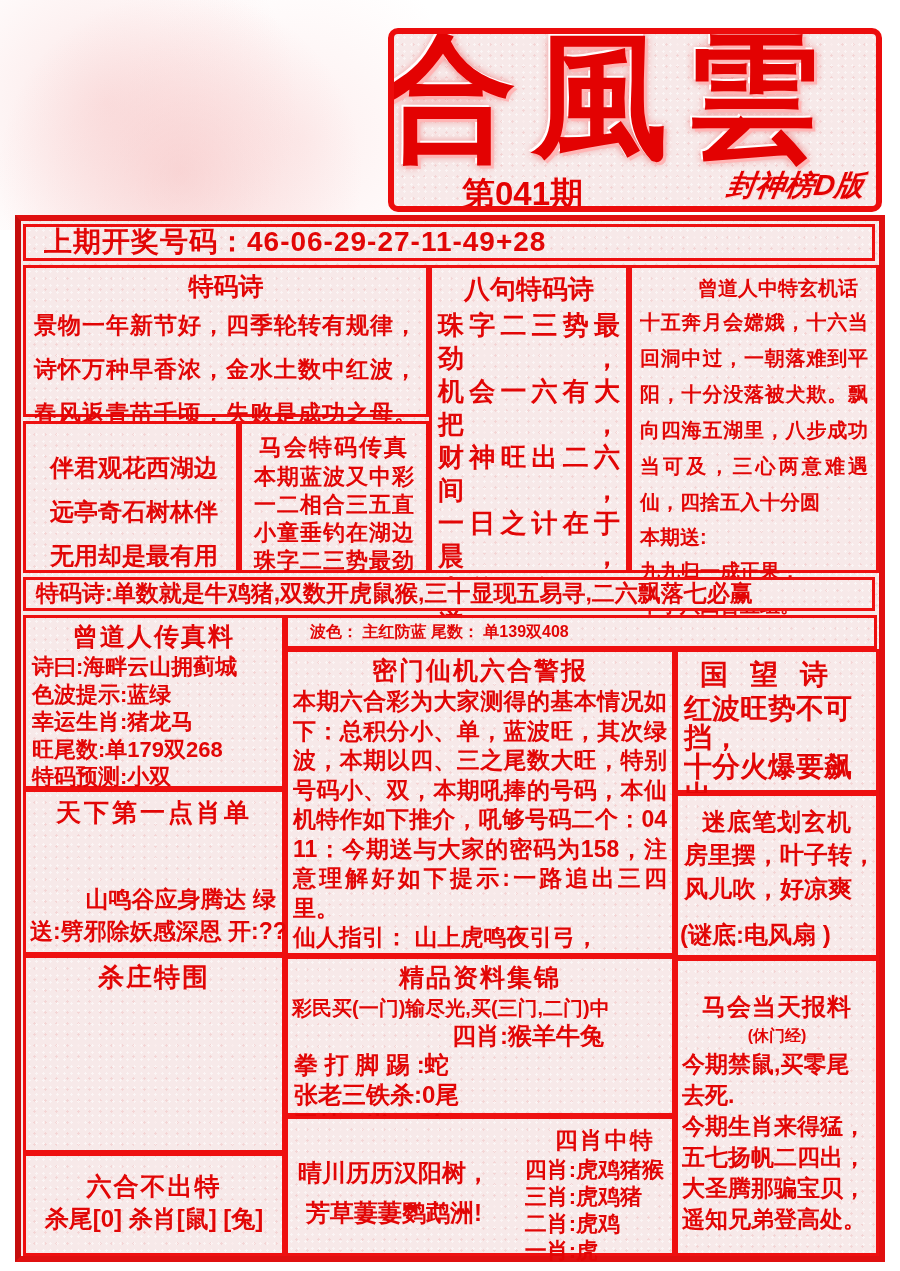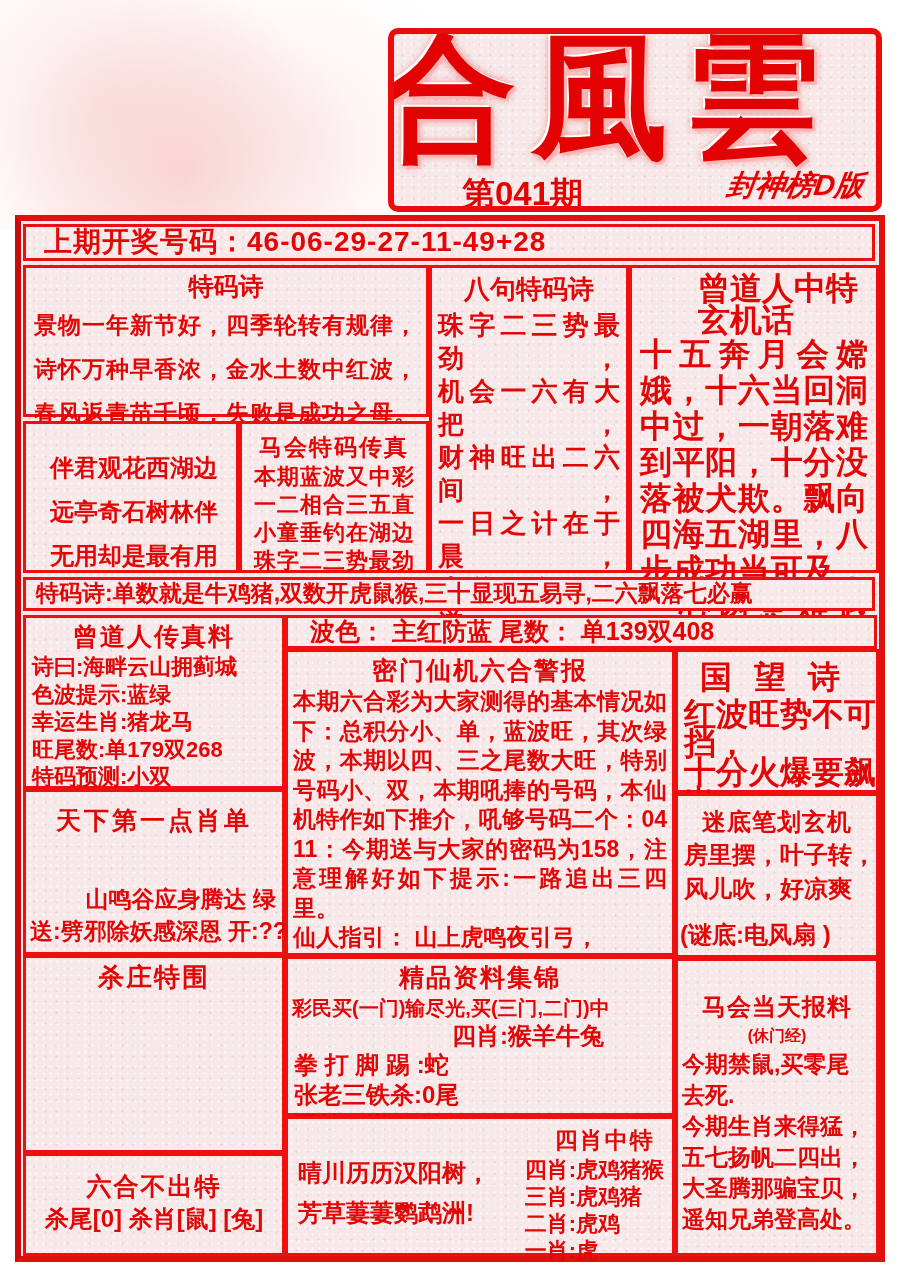--- a/index.html
+++ b/index.html
@@ -50,72 +50,72 @@
   .sec-banjun { padding-top:22px; }
 
   .sec-machuan { left:218px; top:200px; width:190px; height:152px; font-size:22px; padding-top:8px; }
   .sec-machuan .t { font-size:23px; letter-spacing:2px; }
   .sec-machuan .line { line-height:28px; padding-left:4px; letter-spacing:1px;margin-left:8px; }
 
   .sec-baju { left:408px; top:44px; width:200px; height:308px; font-size:26px; padding:4px 6px; }
   .sec-baju .t { font-size:26px; margin-bottom:2px; }
   .sec-baju .line { line-height:33px; text-align:justify; text-align-last:justify; }
 
-  .sec-xuanji { left:608px; top:44px; width:250px; height:308px; font-size:32px; padding:4px 8px; }
+  .sec-xuanji { left:608px; top:44px; width:250px; height:308px; font-size:20px; padding:4px 8px; }
   .sec-xuanji .t { padding-left:58px; line-height:32px; }
   .sec-xuanji .body { line-height:36px; text-align:justify; text-align-last:left; }
   .sec-xuanji .sendl { line-height:34px; }
 
   .temashi-line { left:2px; top:356px; width:852px; height:34px; font-size:23px;
     line-height:27px; padding-left:10px; white-space:nowrap; }
 
   .sec-zengchuan { left:2px; top:394px; width:262px; height:174px; font-size:22px; padding:2px 6px; }
   .sec-zengchuan .t { font-size:25px; letter-spacing:2px; }
   .sec-zengchuan .line { line-height:27.5px; }
 
-  .boserow { left:264px; top:394px; width:592px; height:34px; font-size:25px;
+  .boserow { left:264px; top:394px; width:592px; height:34px; font-size:16px;
     line-height:27px; padding-left:22px; white-space:nowrap; }
 
   .sec-mimen { left:264px; top:428px; width:390px; height:307px; font-size:23px; padding:2px 5px; }
   .sec-mimen .t { font-size:25px; letter-spacing:2px; }
   .sec-mimen .body { line-height:29.5px; text-align:justify; text-align-last:left; }
   .sec-mimen .extra .line { line-height:29.5px; }
   .sec-mimen .extra .line:nth-child(2), .sec-mimen .extra .line:nth-child(4) { padding-left:135px; }
 
-  .sec-guowang { left:654px; top:428px; width:204px; height:144px; font-size:32px; padding-top:4px; }
+  .sec-guowang { left:654px; top:428px; width:204px; height:144px; font-size:28px; padding-top:4px; }
   .sec-guowang .t { letter-spacing:22px; padding-left:22px; }
   .sec-guowang .line { line-height:29px; padding-left:6px; }
 
   .sec-midi { left:654px; top:572px; width:204px; height:165px; font-size:24px; padding-top:10px; }
   .sec-midi .t { letter-spacing:1px; }
   .sec-midi .line { line-height:34px; padding-left:6px; }
   .sec-midi .ans { position:absolute; bottom:4px; left:2px; font-size:24px; white-space:nowrap; }
 
   .sec-tianxia { left:2px; top:568px; width:262px; height:166px; font-size:23px; }
-  .sec-tianxia .t { font-size:25px; letter-spacing:3px; margin-top:12px; }
+  .sec-tianxia .t { font-size:25px; letter-spacing:3px; margin-top:4px; }
   .sec-tianxia .l1 { position:absolute; right:6px; top:92px; }
   .sec-tianxia .l2 { position:absolute; left:4px; top:124px; white-space:nowrap; }
 
   .sec-shazhuang { left:2px; top:734px; width:262px; height:198px; font-size:26px; padding:2px 4px; }
   .sec-shazhuang .t { font-size:26px; letter-spacing:2px; }
   .sec-shazhuang .line { line-height:36px; letter-spacing:0.5px; }
 
   .sec-jingpin { left:264px; top:735px; width:390px; height:160px; font-size:24px; padding:2px 4px; }
   .sec-jingpin .t { font-size:25px; letter-spacing:2px; }
   .sec-jingpin .l1 { font-size:20px; white-space:nowrap; line-height:28px; }
   .sec-jingpin .l2 { padding-left:160px; line-height:28px; }
   .sec-jingpin .line { line-height:30px; padding-left:2px; }
 
   .sec-liuhe { left:2px; top:932px; width:262px; height:103px; font-size:24px; padding-top:14px; }
   .sec-liuhe .t { font-size:25px; letter-spacing:2px; }
   .sec-liuhe .line { line-height:32px; }
 
   .sec-botmid { left:264px; top:895px; width:390px; height:140px; font-size:24px; }
   .sec-botmid .qing { position:absolute; left:10px; top:34px; }
-  .sec-botmid .qing .line { line-height:40px; }
+  .sec-botmid .qing .line { line-height:40px;text-align:center; }
   .sec-botmid .sixiao { position:absolute; right:8px; top:6px; font-size:22px; }
   .sec-botmid .sixiao .t { font-size:23px; padding-left:30px; letter-spacing:2px; }
   .sec-botmid .sixiao .line { line-height:27px; }
 
   .sec-mabao { left:654px; top:737px; width:204px; height:298px; font-size:23px; padding-top:30px; }
   .sec-mabao .t { font-size:24px; letter-spacing:1px; }
   .sec-mabao .sub { font-size:16px; line-height:26px; }
   .sec-mabao .line { line-height:31px; padding-left:4px; }
 </style>
 </head>

